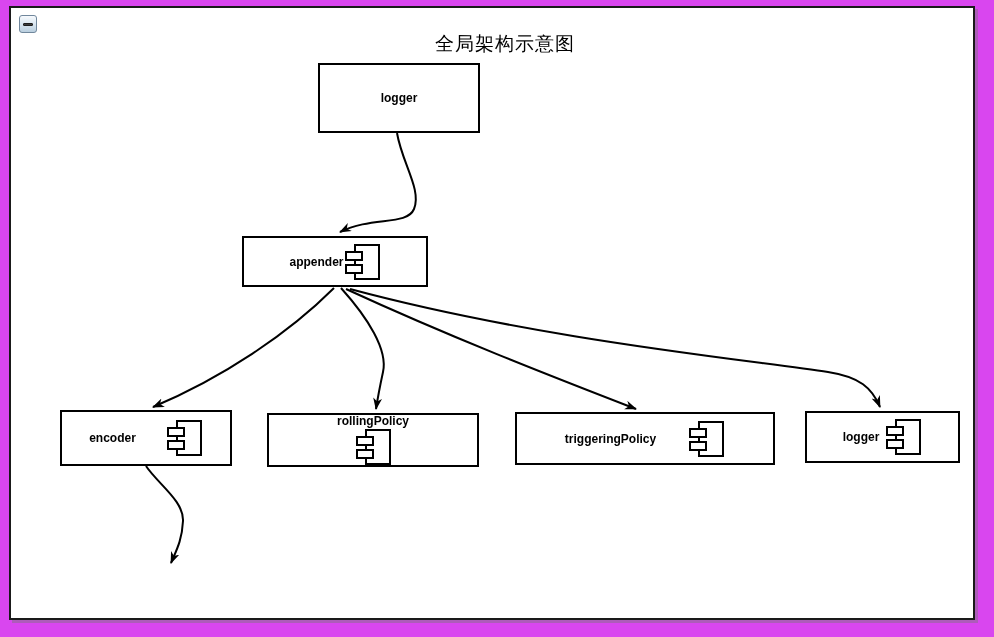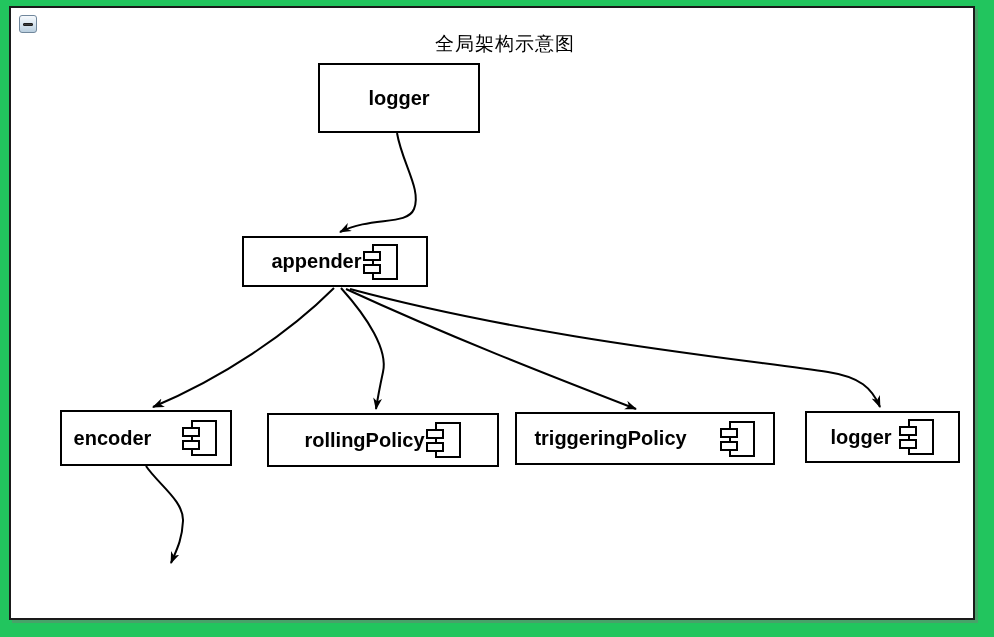--- a/index.html
+++ b/index.html
@@ -5,21 +5,21 @@
   html, body {
     margin: 0;
     padding: 0;
     background: #ffffff;
     font-family: "Liberation Sans", sans-serif;
   }
   .stage {
     position: relative;
     width: 994px;
     height: 637px;
-    background: #22c55e;
+    background: #d946ef;
     overflow: hidden;
   }
   .frame {
     position: absolute;
     left: 9px;
     top: 6px;
     width: 962px;
     height: 610px;
     border: 2px solid #1a1a1a;
     background: #ffffff;
@@ -63,34 +63,34 @@
     position: absolute;
     border: 2px solid #000000;
     background: #ffffff;
     box-sizing: border-box;
     display: flex;
     align-items: center;
     justify-content: center;
     cursor: pointer;
   }
   .node .label {
-    font-size: 20px;
+    font-size: 12px;
     font-weight: 700;
     color: #000000;
     white-space: nowrap;
   }
   .node .comp-icon {
     display: block;
     margin-left: 1px;
     flex: 0 0 auto;
   }
   .node-logger          { left: 318px; top: 63px;  width: 162px; height: 70px; }
   .node-appender        { left: 242px; top: 236px; width: 186px; height: 51px; }
   .node-encoder         { left: 60px;  top: 410px; width: 172px; height: 56px; gap: 30px; }
-  .node-rollingPolicy   { left: 267px; top: 413px; width: 232px; height: 54px; }
+  .node-rollingPolicy   { left: 267px; top: 413px; width: 212px; height: 54px; flex-direction: column; }
   .node-triggeringPolicy{ left: 515px; top: 412px; width: 260px; height: 53px; gap: 28px; }
   .node-filter          { left: 805px; top: 411px; width: 155px; height: 52px; }
   .node-filter .comp-icon { margin-left: 7px; }
   .node-layout          { left: 89px;  top: 566px; width: 150px; height: 46px; }
   .edges-layer {
     position: absolute;
     left: 0;
     top: 0;
     width: 994px;
     height: 637px;

